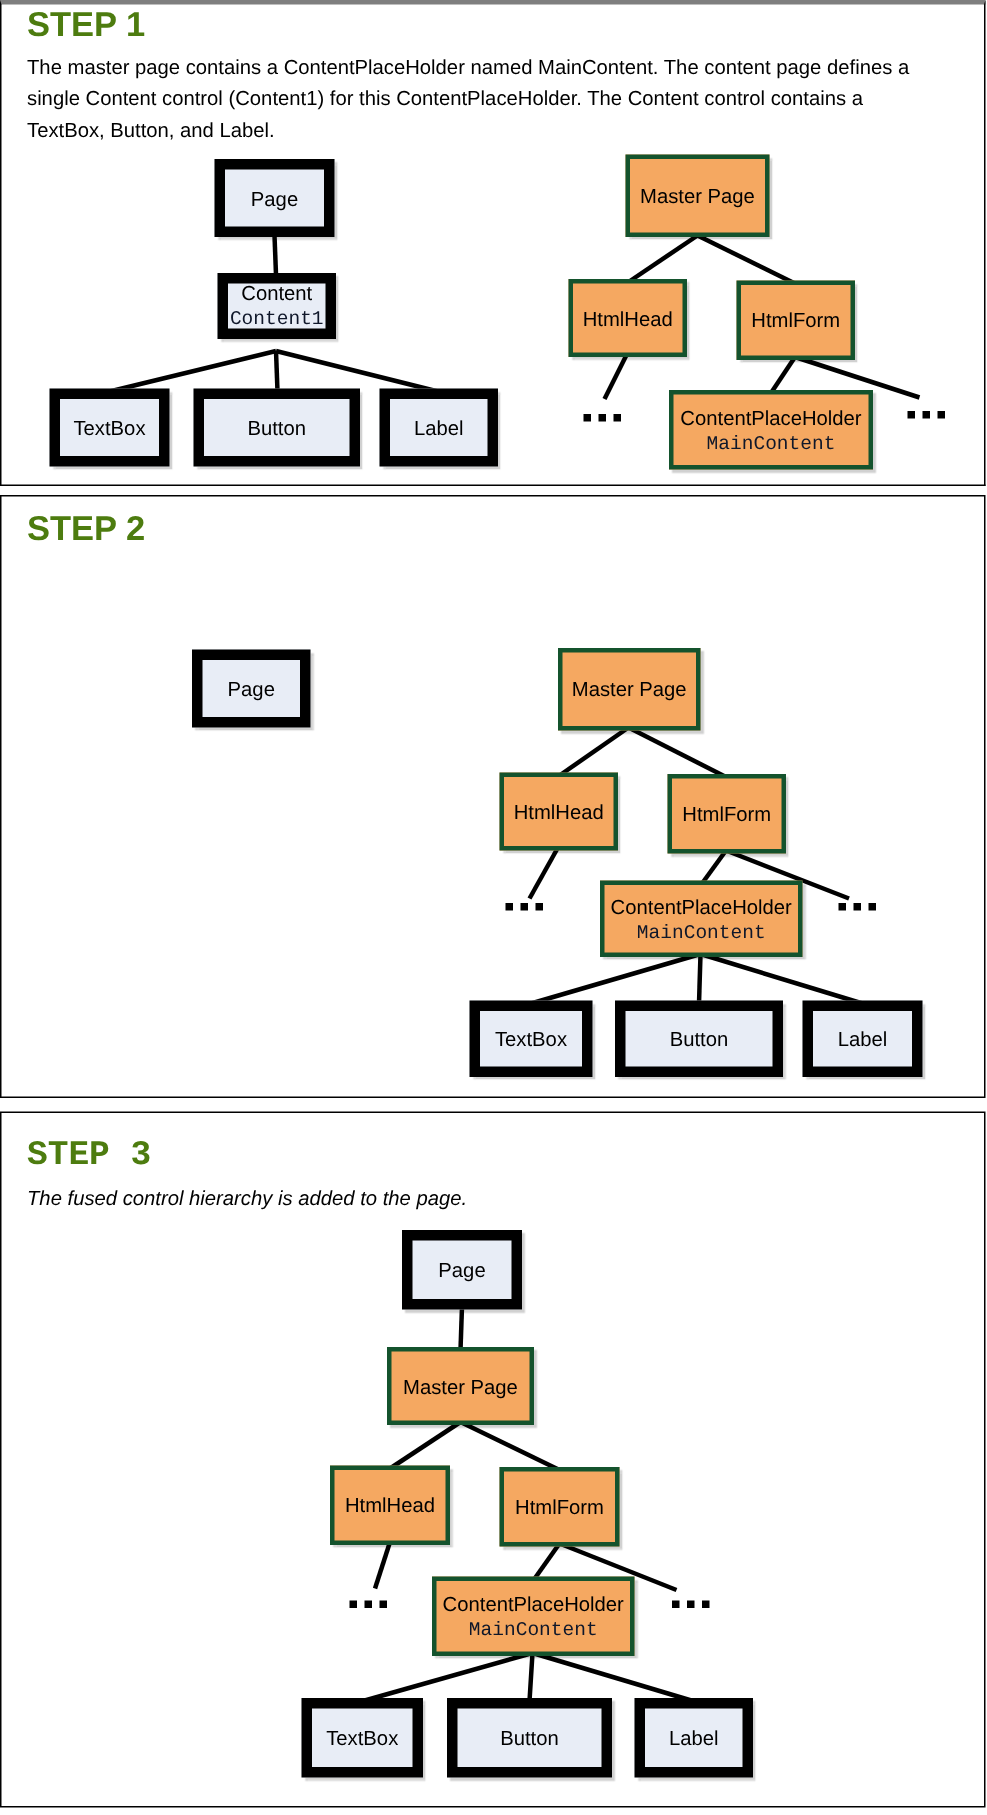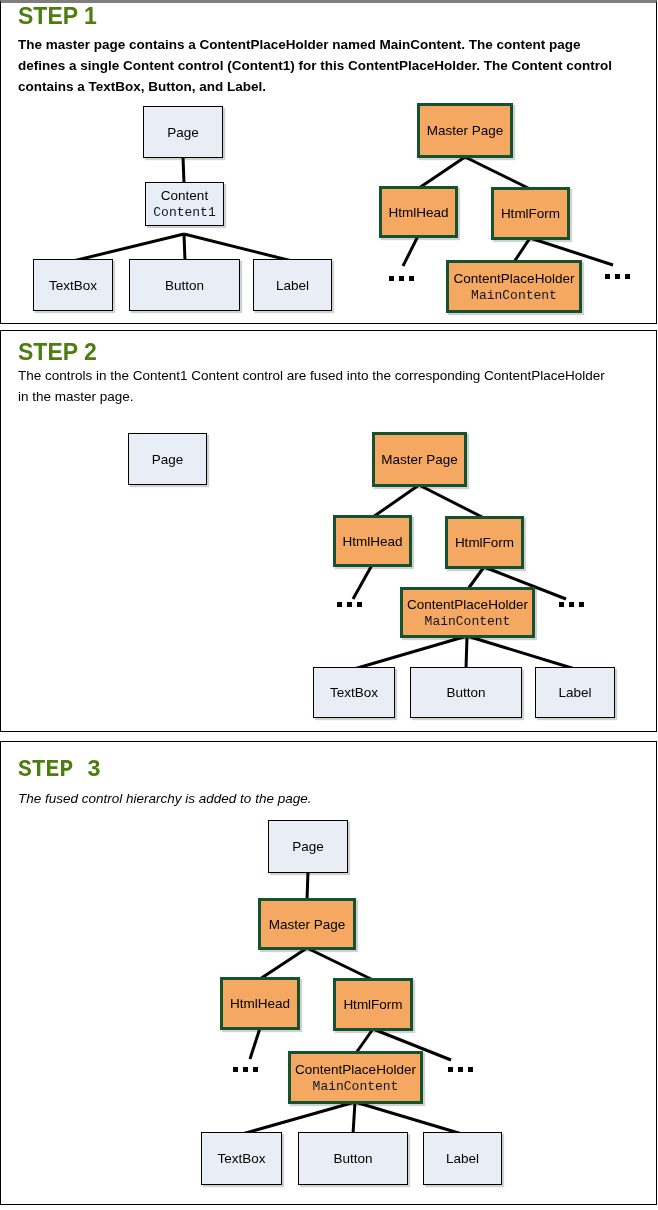--- a/index.html
+++ b/index.html
@@ -8,28 +8,28 @@
   .panel{position:absolute;left:0;width:657px;box-sizing:border-box;
          border:1px solid #000;background:#fff;}
   #panel-1{top:0;height:324px;border-top:3px solid #7f7f7f;}
   #panel-2{top:330px;height:402px;}
   #panel-3{top:741px;height:464px;}
   svg.edges{position:absolute;left:0;top:0;z-index:2;}
   .step-heading{position:absolute;left:18px;margin:0;z-index:3;
                 font-size:23px;font-weight:bold;color:#4d7c0f;letter-spacing:0;}
   .step-desc{position:absolute;left:18px;width:600px;margin:0;z-index:3;
              font-size:13.5px;line-height:21px;color:#000;}
-  #heading-1{top:3px;} #desc-1{top:34px;font-weight:bold;}
+  #heading-1{top:3px;} #desc-1{top:34px;}
   #heading-2{top:339px;} #desc-2{top:365px;}
   #heading-3{top:757px;font-family:Liberation Mono, monospace;} #desc-3{top:788px;font-style:italic;}
   .node{position:absolute;box-sizing:border-box;z-index:4;
         display:flex;flex-direction:column;align-items:center;justify-content:center;
         font-size:13.5px;color:#000;text-align:center;
         box-shadow:2px 2px 1px rgba(0,0,0,0.18);}
-  .node.blue{background:#E8EDF6;border:1px solid #000000;}
+  .node.blue{background:#E8EDF6;border:7px solid #000000;}
   .node.orange{background:#F5A861;border:3px solid #14532d;}
   .node .sub{font-family:"Liberation Mono","DejaVu Sans Mono",monospace;
              font-size:13px;color:#0f172a;margin-top:2px;}
   .dots{position:absolute;display:flex;gap:5px;z-index:4;}
   .dots i{display:block;width:5px;height:5px;background:#000;}
 </style>
 </head>
 <body>
 
 <div id="page">
@@ -110,21 +110,20 @@
       <i></i>
       <i></i>
     </div>
   <div class="dots" style="left:605px;top:274px;">
       <i></i>
       <i></i>
       <i></i>
     </div>
 
   <h1 class="step-heading" id="heading-2">STEP 2</h1>
-  <p class="step-desc" id="desc-2">The controls in the Content1 Content control are fused into the corresponding ContentPlaceHolder in the master page.</p>
 
   <div class="node blue" style="left:128px;top:433px;width:79px;height:52px;">
     <span>Page</span>
   </div>
   <div class="node orange" style="left:372px;top:432px;width:95px;height:55px;">
     <span>Master Page</span>
   </div>
   <div class="node orange" style="left:333px;top:515px;width:79px;height:52px;">
     <span>HtmlHead</span>
   </div>

